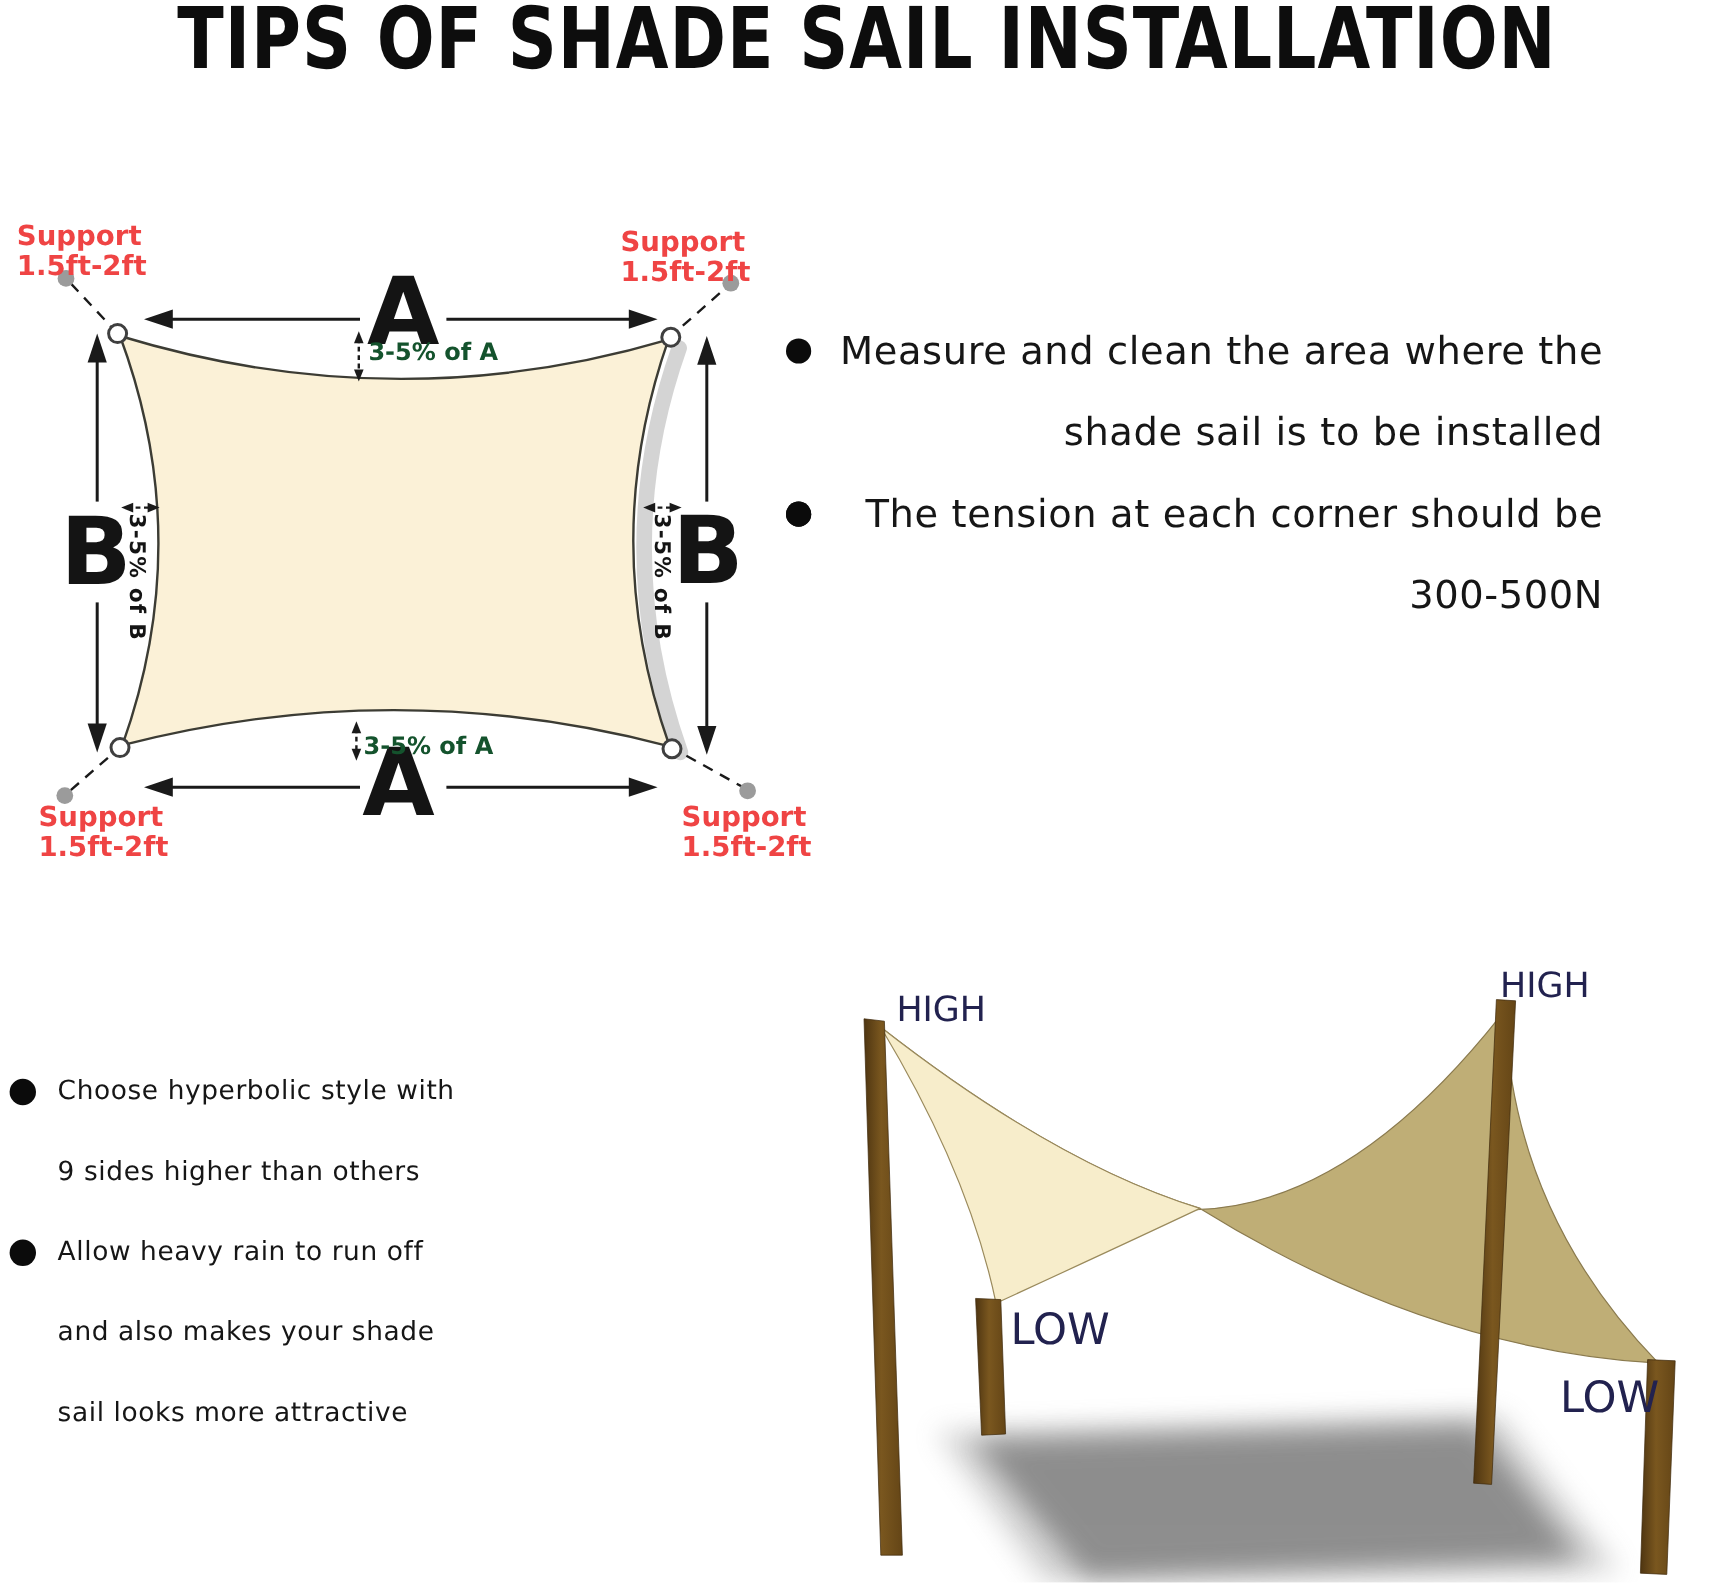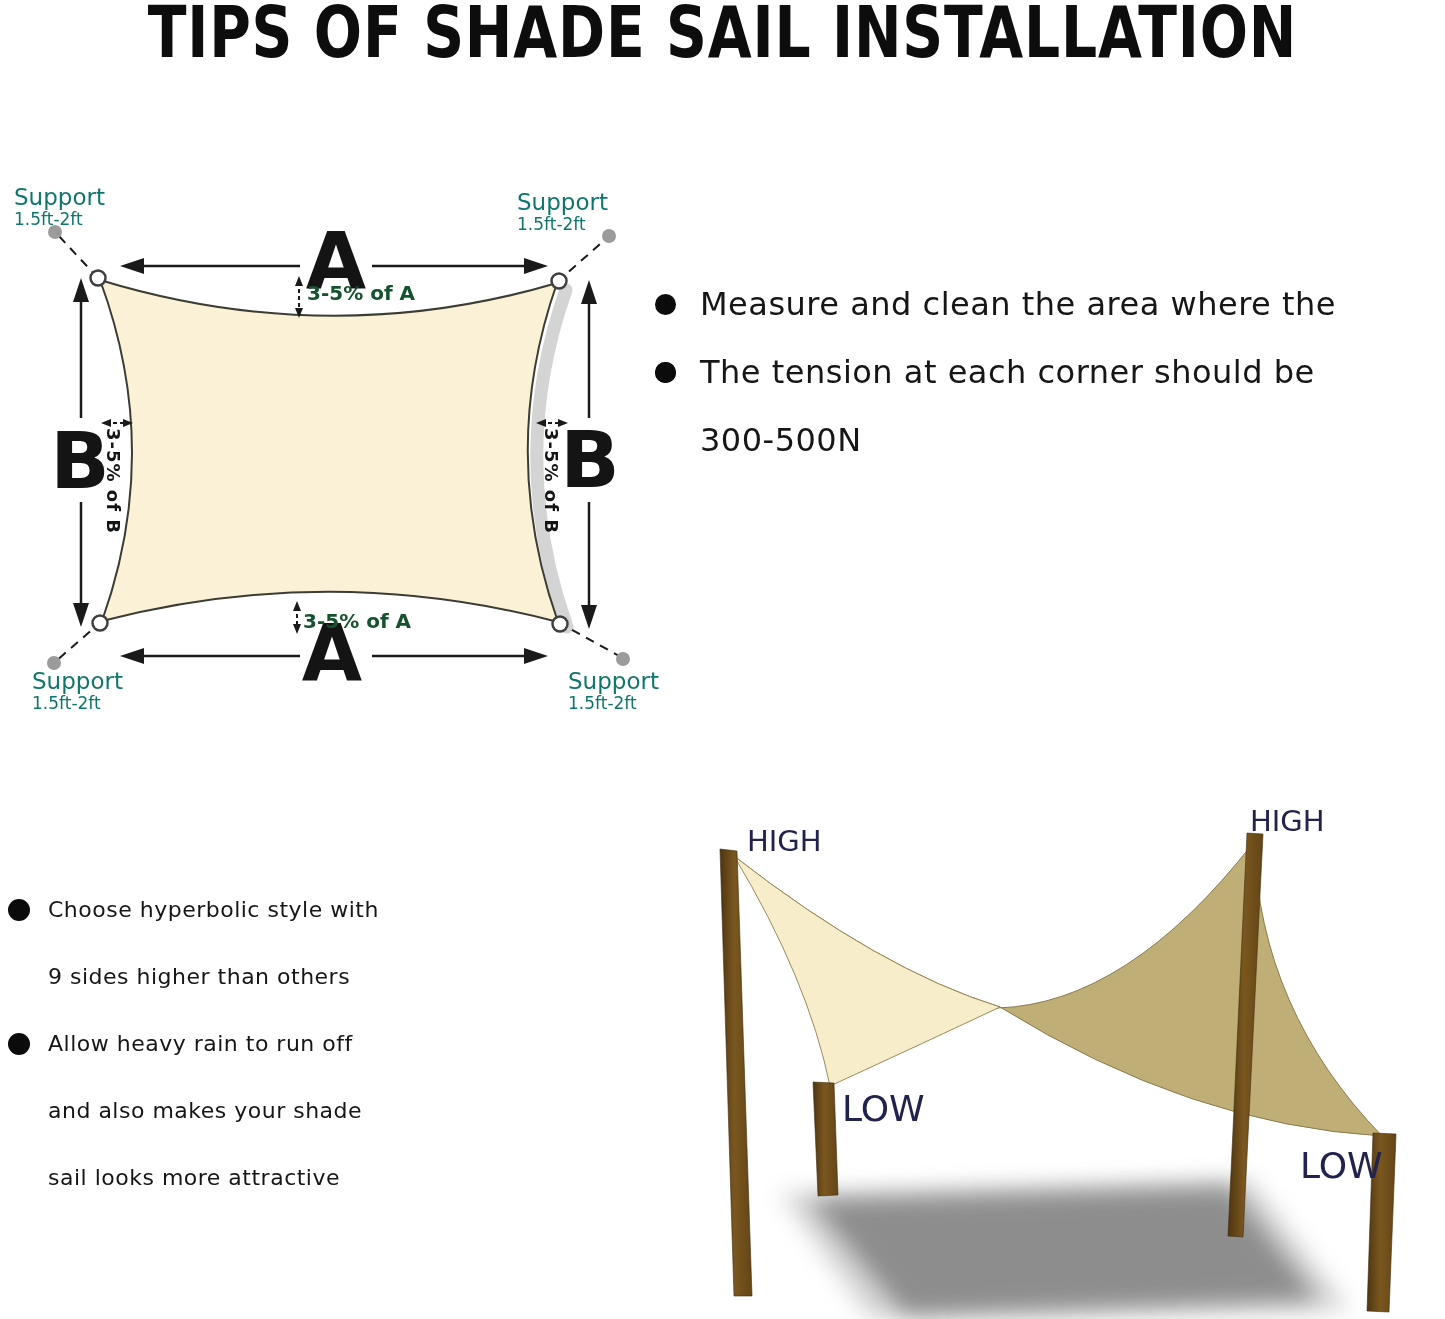--- a/index.html
+++ b/index.html
@@ -7,26 +7,26 @@
         font-family:"DejaVu Sans","Liberation Sans",sans-serif;color:#111111;}
   
   #title{position:absolute;left:0;top:0;width:100%;text-align:center;}
   #title span{display:inline-block;font-size:71px;font-weight:800;letter-spacing:1px;
               color:#0d0d0d;transform:scaleX(0.80);transform-origin:center;line-height:66px;white-space:nowrap;}
   
   .lab{position:absolute;white-space:nowrap;}
   .big-letter{font-size:78px;font-weight:bold;color:#141414;line-height:1;transform:translateX(-50%);}
   .pct{font-size:20px;font-weight:bold;color:#14532d;}
   .pct-vert{font-size:18px;font-weight:bold;color:#141414;writing-mode:vertical-rl;letter-spacing:1px;}
-  .support{font-weight:normal;color:#0f766e;line-height:1.0;}
+  .support{font-weight:bold;color:#ef4444;line-height:1.0;}
   .support .l1{font-size:23px;}
-  .support .l2{font-size:17px;margin-top:2px;}
+  .support .l2{font-size:23px;margin-top:2px;}
   
   .tips{position:absolute;}
-  .tips-right{left:700px;top:270px;}
+  .tips-right{left:700px;top:258px;text-align:right;}
   .tips-right .line{font-size:32px;line-height:68px;letter-spacing:0.5px;color:#161616;white-space:nowrap;}
   .tips-left{left:48px;top:876px;}
   .tips-left .line{font-size:22px;line-height:67px;letter-spacing:0.5px;color:#161616;white-space:nowrap;}
   .tip{position:relative;}
   .dot{position:absolute;background:#0b0b0b;border-radius:50%;}
   .tips-right .dot{width:21px;height:21px;left:-45px;top:24px;}
   .tips-left .dot{width:22px;height:22px;left:-40px;top:23px;}
   
   .hl{position:absolute;color:#22224f;font-weight:500;white-space:nowrap;}
   .hl-high{font-size:29px;}
@@ -139,20 +139,21 @@
   </div>
   <div class="lab support" style="left:568px;top:670px;">
     <div class="l1">Support</div>
     <div class="l2">1.5ft-2ft</div>
   </div>
 
   <div class="tips tips-right">
     <div class="tip">
       <span class="dot"></span>
       <div class="line">Measure and clean the area where the</div>
+      <div class="line">shade sail is to be installed</div>
     </div>
     <div class="tip">
       <span class="dot"></span>
     </div>
     <div class="tip">
       <span class="dot"></span>
       <div class="line">The tension at each corner should be</div>
       <div class="line">300-500N</div>
     </div>
   </div>

